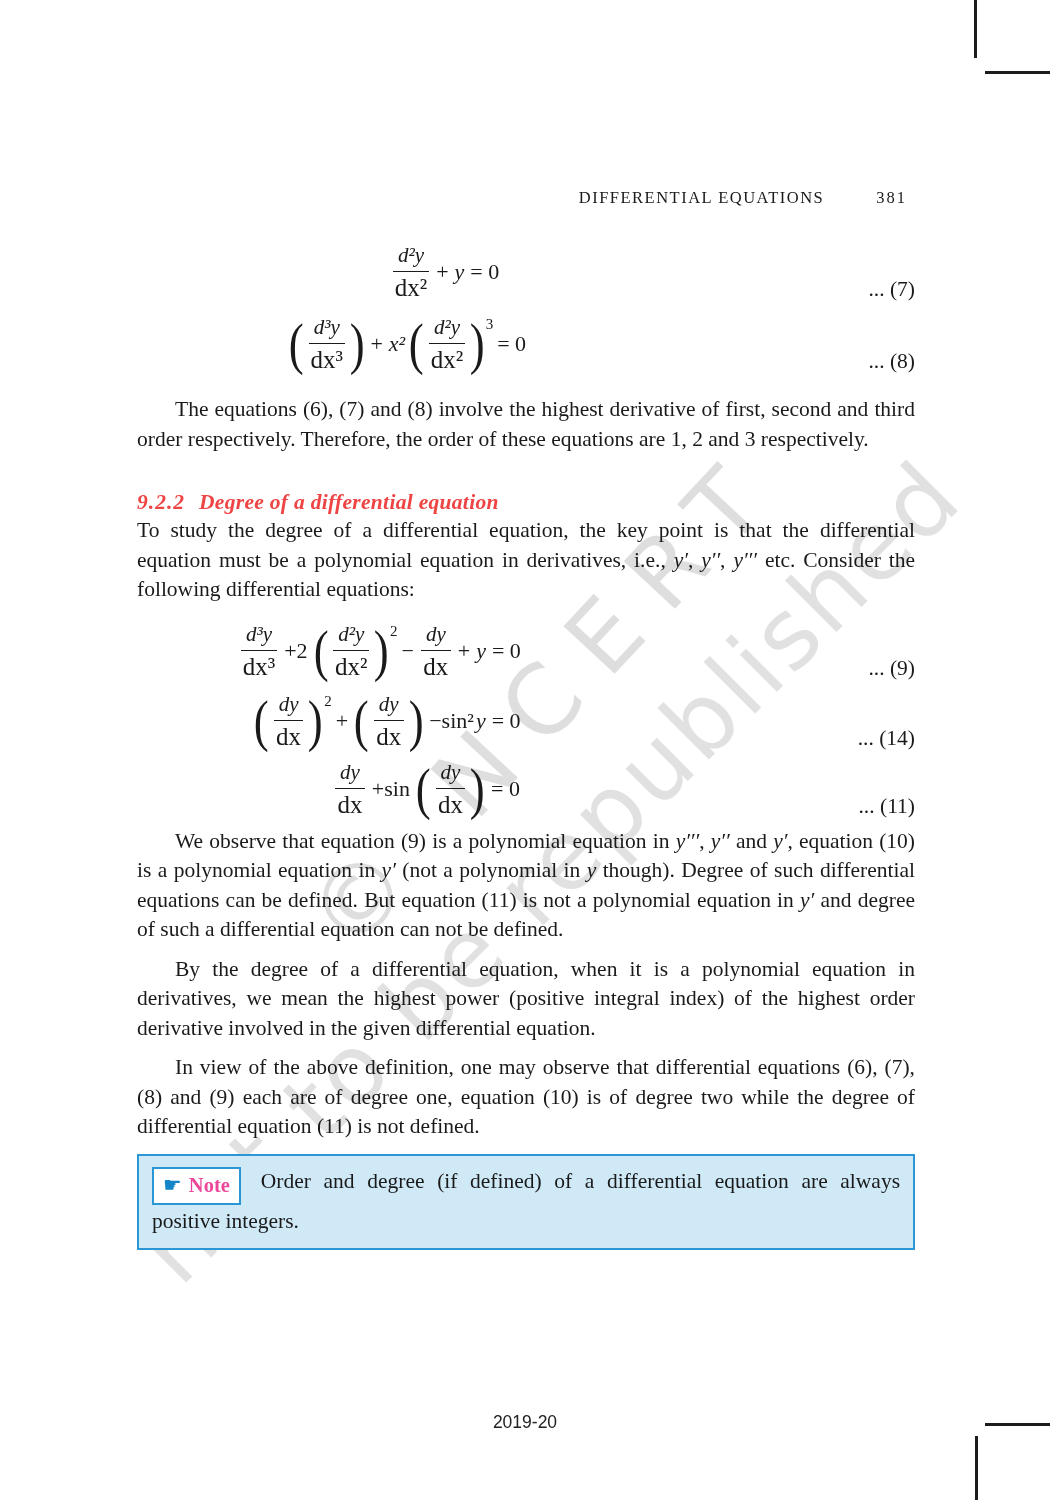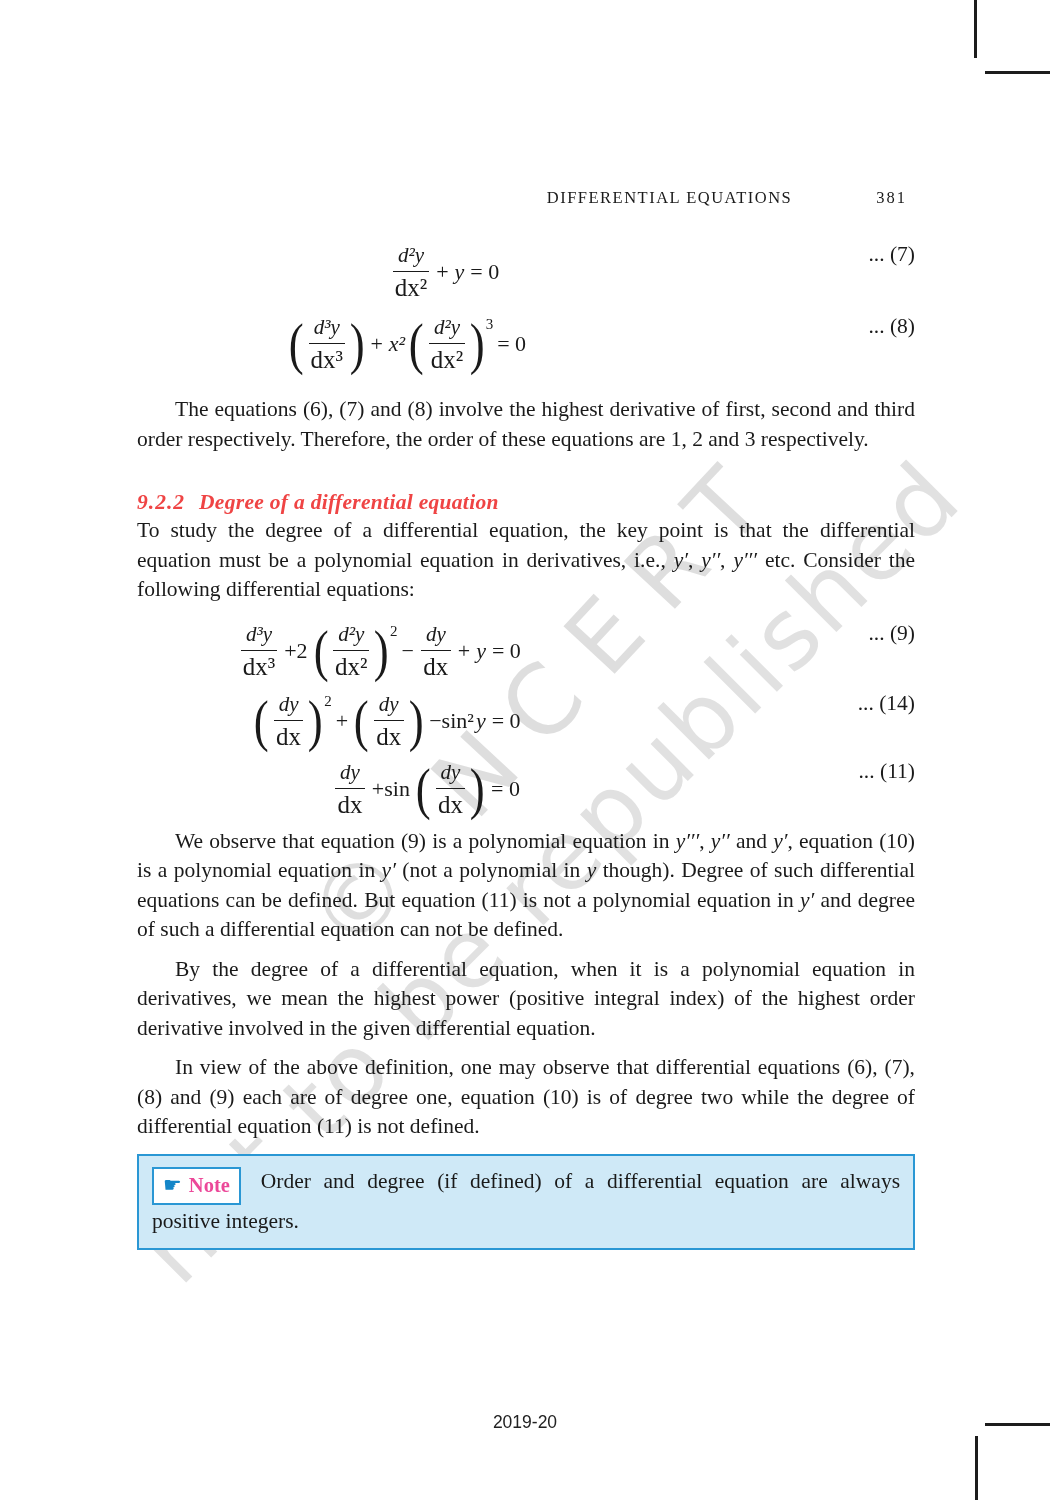--- a/index.html
+++ b/index.html
@@ -19,33 +19,33 @@
   
   .mark { position:absolute; background:#1c1c1c; z-index:3; }
   .mark.tr-v { left:974px; top:0; width:3px; height:58px; }
   .mark.tr-h { left:985px; top:71px; width:65px; height:3px; }
   .mark.br-h { left:985px; top:1423px; width:65px; height:3px; }
   .mark.br-v { left:975px; top:1436px; width:3px; height:64px; }
 
   .content { position:relative; z-index:2; padding:188px 135px 0 137px; width:1050px; }
 
   .runhead { display:flex; justify-content:flex-end; align-items:baseline;
-             gap:84px; padding-right:8px; font-size:16.5px; letter-spacing:1.5px; }
+             gap:52px; padding-right:8px; font-size:16.5px; letter-spacing:1.5px; }
   .runhead .pgno { letter-spacing:2px; }
 
   .para { font-size:21.5px; line-height:29.5px; text-align:justify; }
   .indent { text-indent:38px; }
   .it { font-style:italic; }
 
   .h922 { color:#ef4444; font-size:21.5px; font-weight:bold; margin-top:36px; }
   .h922 .hnum { font-style:italic; margin-right:14px; letter-spacing:1px; }
   .h922 .htitle { font-style:italic; letter-spacing:0.3px; }
 
   
-  .eqrow { display:flex; align-items:flex-start; width:778px; }
+  .eqrow { display:flex; align-items:flex-end; width:778px; }
   .eqbody { display:flex; align-items:center; }
   .frac { display:inline-flex; flex-direction:column; align-items:center; margin:0 3px; }
   .frac .num { font-style:italic; font-size:21px; padding:1px 5px 3px; border-bottom:1.5px solid #1a1a1a; }
   .frac .den { font-size:25px; padding-top:2px; }
   .mo { font-size:22px; padding:0 4px; }
   .mi { font-style:italic; font-size:22px; padding:0 2px; }
   .bigp { font-size:56px; font-weight:300; line-height:1; transform:scaleX(0.8); display:inline-block; }
   .pgroup { display:inline-flex; align-items:flex-start; }
   .pexp { font-size:15px; margin-top:0px; margin-left:-1px; }
   .eqlabel { margin-left:auto; font-size:21.5px; }

